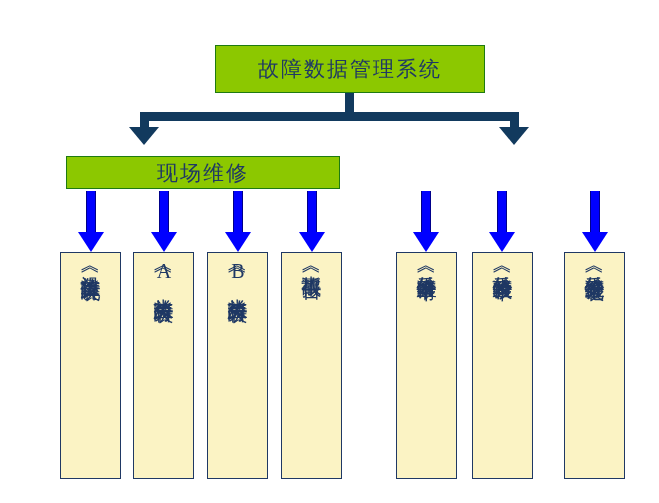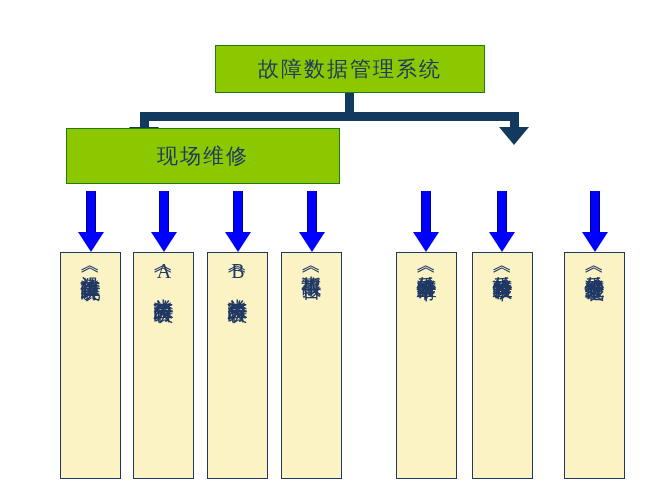--- a/index.html
+++ b/index.html
@@ -41,23 +41,23 @@
   #box-root {
     left: 215px;
     top: 45px;
     width: 270px;
     height: 48px;
   }
   #box-root .label { font-size: 21px; }
 
   #box-onsite {
     left: 66px;
-    top: 128px;
+    top: 156px;
     width: 274px;
-    height: 56px;
+    height: 33px;
   }
   #box-outsourced {
     left: 370px;
     top: 144px;
     width: 274px;
     height: 47px;
   }
   #box-onsite .label,
   #box-outsourced .label { font-size: 21px; }
 

